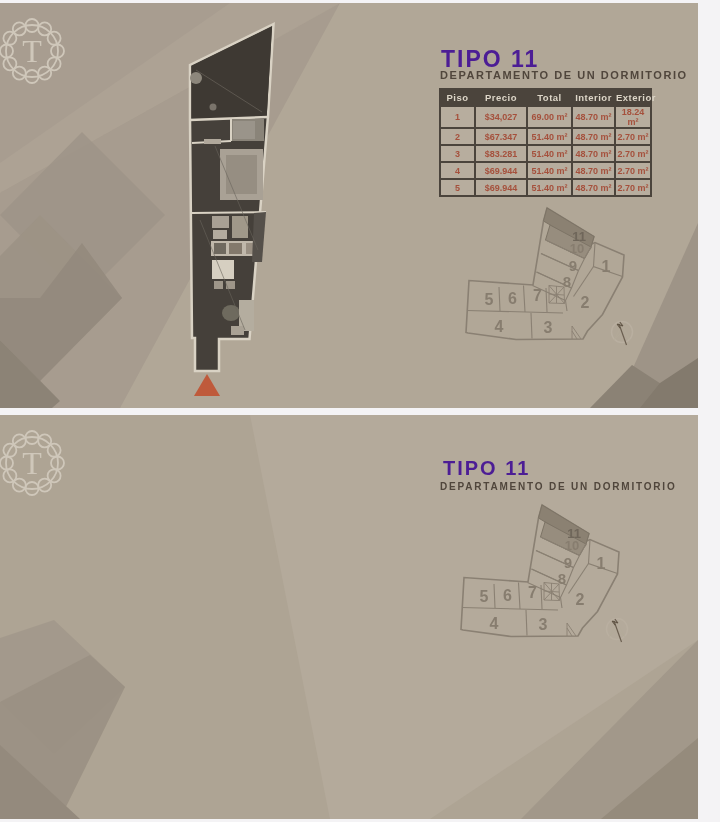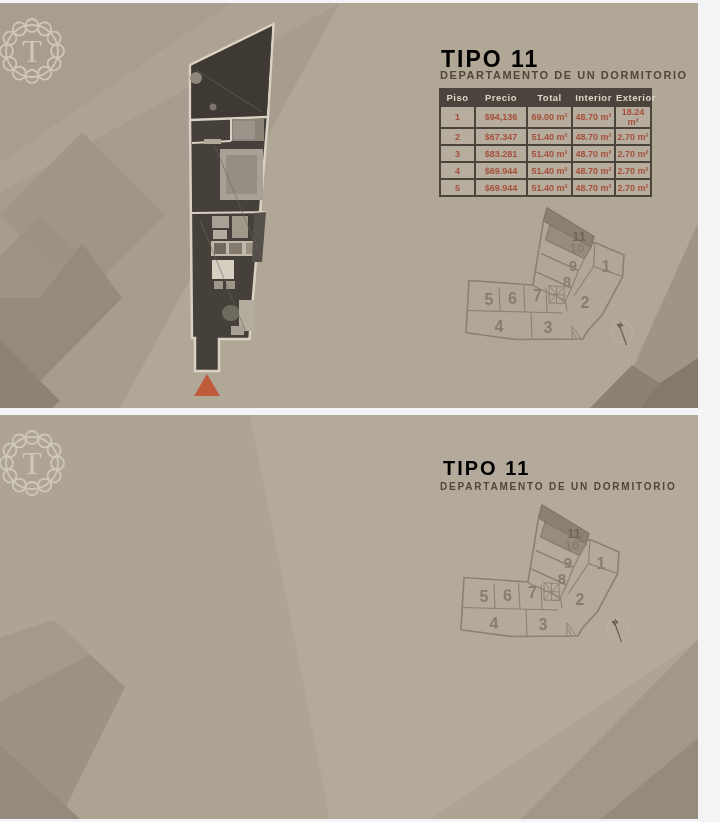--- a/index.html
+++ b/index.html
@@ -1,19 +1,19 @@
 <!DOCTYPE html>
 <html><head>
 <meta charset="utf-8">
 <style>
   html,body{margin:0;padding:0;}
   body{width:720px;height:822px;background:#f4f3f5;font-family:"Liberation Sans",sans-serif;position:relative;overflow:hidden;}
   .panel{position:absolute;left:0;width:698px;overflow:hidden;}
   .abs{position:absolute;}
-  .tipo{font-weight:bold;color:#000000;letter-spacing:2px;}
+  .tipo{font-weight:bold;color:#4c1d95;letter-spacing:2px;}
   .sub{font-weight:bold;color:#50463c;}
   table.price{border-collapse:collapse;table-layout:fixed;}
   table.price td,table.price th{border:2px solid #4b443c;text-align:center;padding:0;}
   table.price th{background:#4b443c;color:#ddd6c8;font-size:9.5px;font-weight:bold;letter-spacing:0.5px;}
   table.price td{background:#b7ad9e;color:#a5503c;font-size:9px;font-weight:bold;}
 </style>
 </head>
 <body>
 
 <div class="panel" id="p1" style="top:3px;height:405px;background:#a89d90;">
@@ -116,21 +116,21 @@
     <tbody>
         <tr style="height:17px;">
           <th style="width:33px;">Piso</th>
           <th style="width:50px;">Precio</th>
           <th style="width:43px;">Total</th>
           <th style="width:41px;text-align:center;">Interior</th>
           <th style="width:34px;">Exterior</th>
         </tr>
     <tr style="height:17px;">
           <td>1</td>
-          <td>$94,136</td>
+          <td>$34,027</td>
           <td>69.00 m²</td>
           <td>48.70 m²</td>
           <td>18.24 m²</td>
         </tr>
     <tr style="height:17px;">
           <td>2</td>
           <td>$67.347</td>
           <td>51.40 m²</td>
           <td>48.70 m²</td>
           <td>2.70 m²</td>

